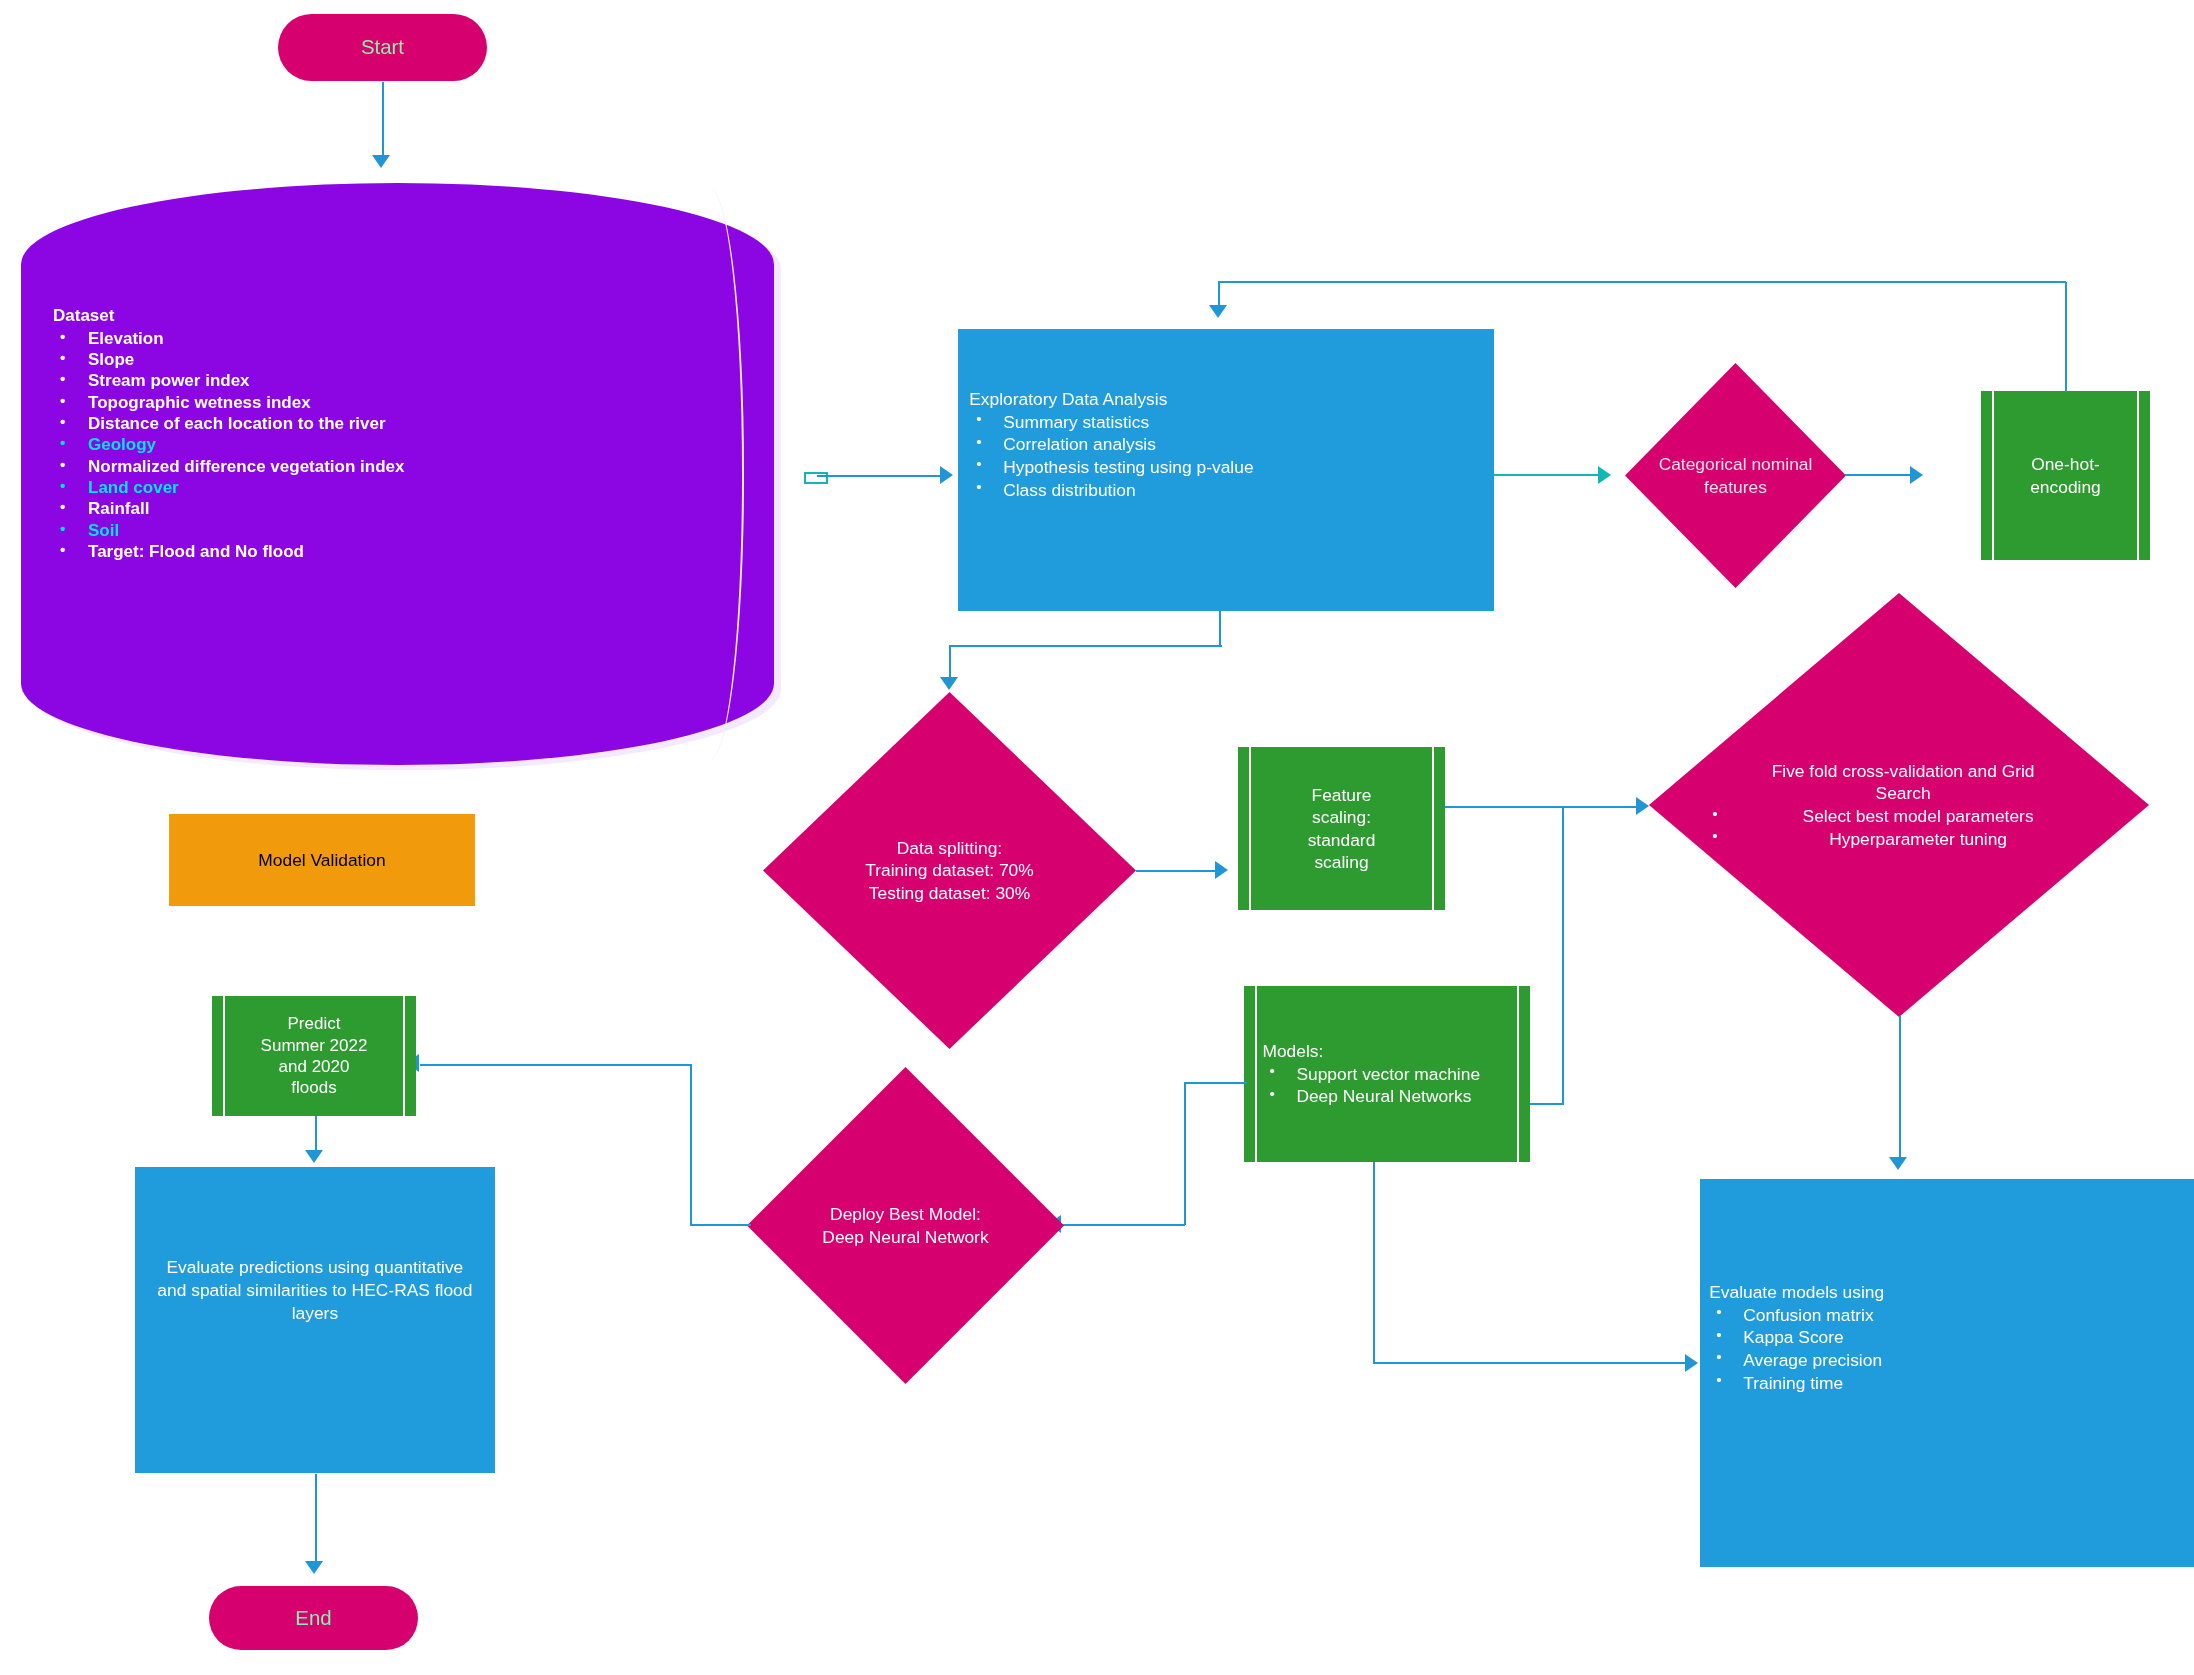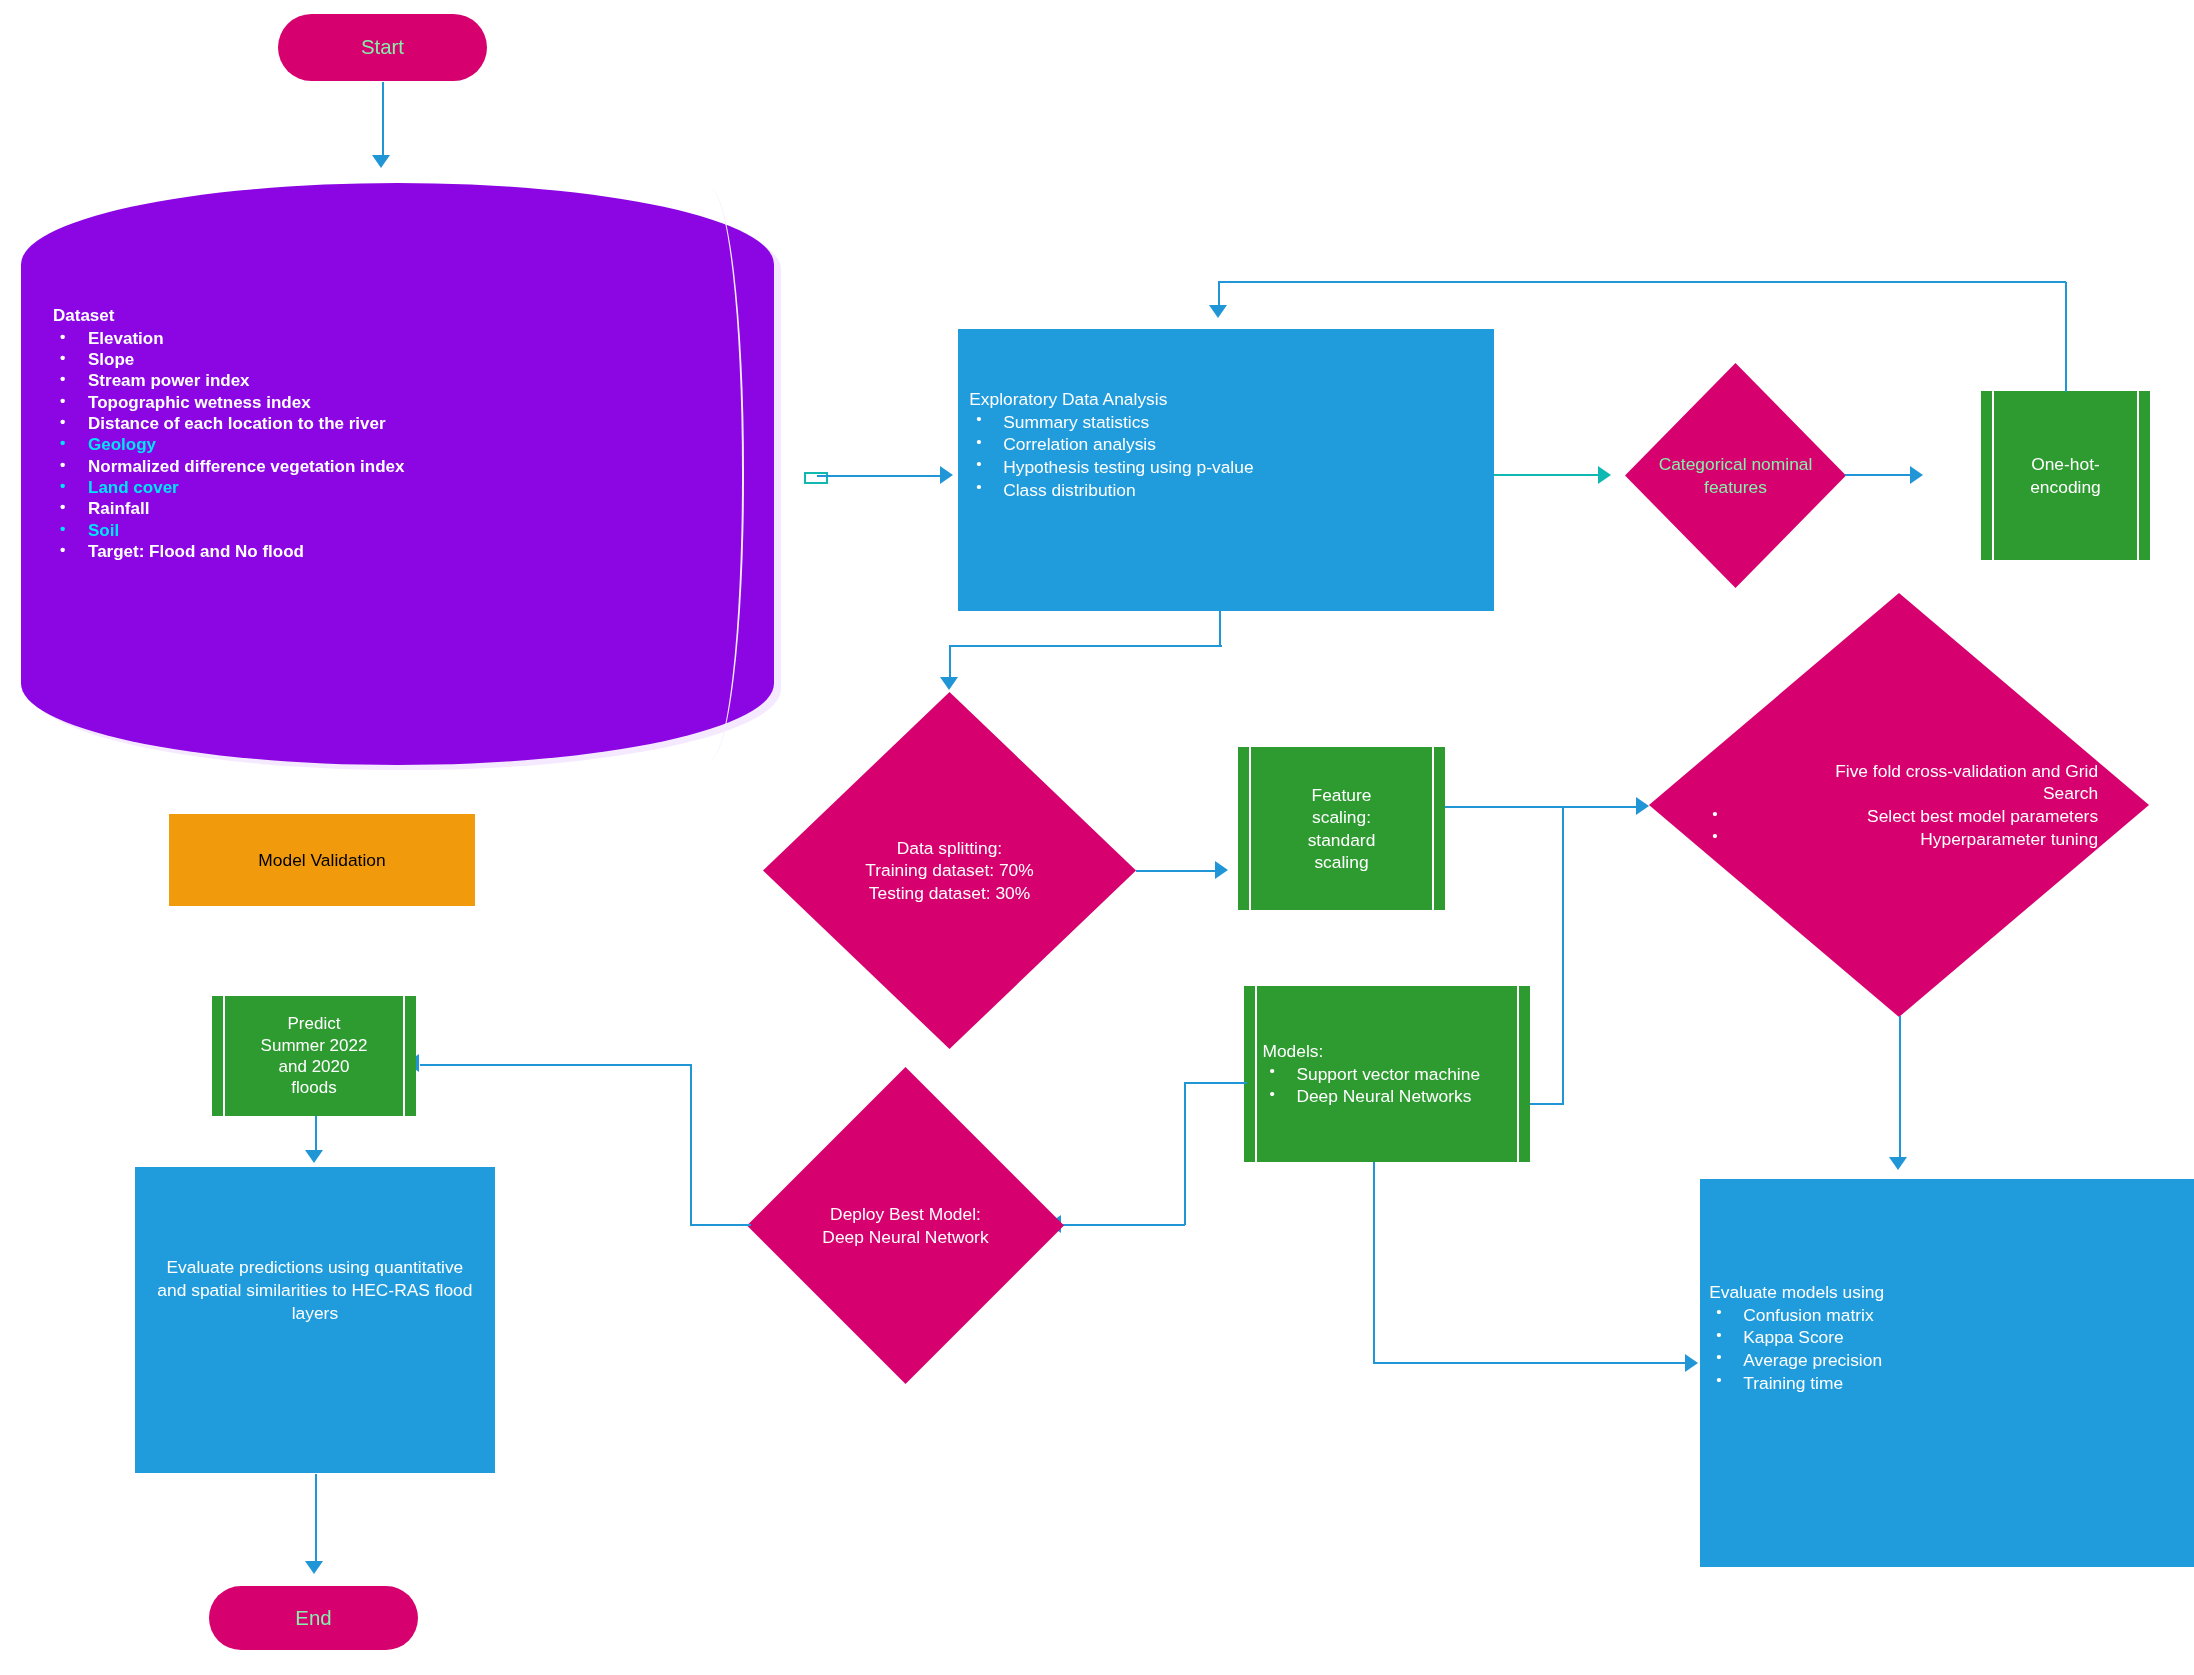--- a/index.html
+++ b/index.html
@@ -87,22 +87,22 @@
   
   .diamond{
     background:#D6006E;
     clip-path:polygon(50% 0%,100% 50%,50% 100%,0% 50%);
     display:flex;align-items:center;justify-content:center;
   }
   .diamond .dtxt{
     color:#ffffff;text-align:center;font-size:17.4px;line-height:1.30;
     width:72%;
   }
-  .diamond .dtxt.cyanlbl{color:#86efac;}
-  .diamond .dtxt.leftlist{text-align:right;width:78%;}
+  .diamond .dtxt.cyanlbl{color:#e5e5e5;}
+  .diamond .dtxt.leftlist{text-align:center;width:78%;}
 
   
   .ln{position:absolute;background:#2196D6;}
   .ln.h{height:2px;}
   .ln.v{width:2px;}
   .ln.teal{background:#0FB9B1;}
   .ln.thin{height:1.5px;}
   .ln.thinv{width:1.5px;}
 
   .arw{position:absolute;width:0;height:0;}

